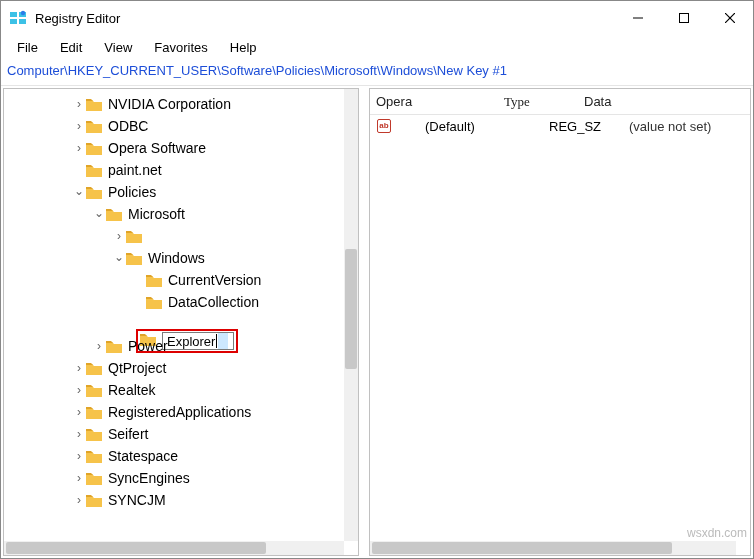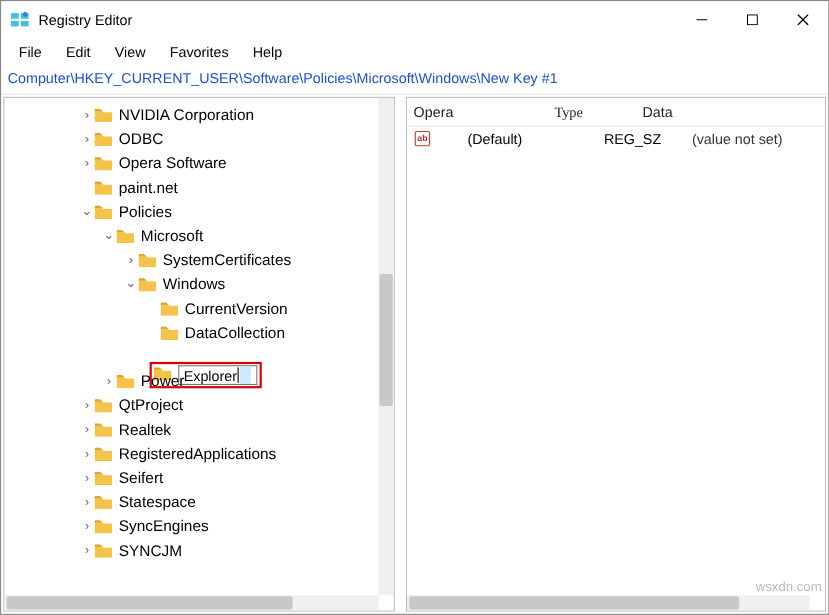--- a/index.html
+++ b/index.html
@@ -154,21 +154,20 @@
             <span class="node-label">Microsoft</span>
           </div>
         <div class="node" style="padding-left:108px">
             <span class="twisty">›</span>
             <span class="folder-icon">
               <svg viewBox="0 0 16 14">
                 <path d="M0 3h6l2 2h8v9H0z" fill="#f6c34a"></path>
                 <path d="M0 2h5l2 2H0z" fill="#e0a428"></path>
               </svg>
             </span>
-            <span class="node-label">SystemCertificates</span>
           </div>
         <div class="node" style="padding-left:108px">
             <span class="twisty" style="transform:translateY(-1px)">⌄</span>
             <span class="folder-icon">
               <svg viewBox="0 0 16 14">
                 <path d="M0 3h6l2 2h8v9H0z" fill="#f6c34a"></path>
                 <path d="M0 2h5l2 2H0z" fill="#e0a428"></path>
               </svg>
             </span>
             <span class="node-label">Windows</span>

